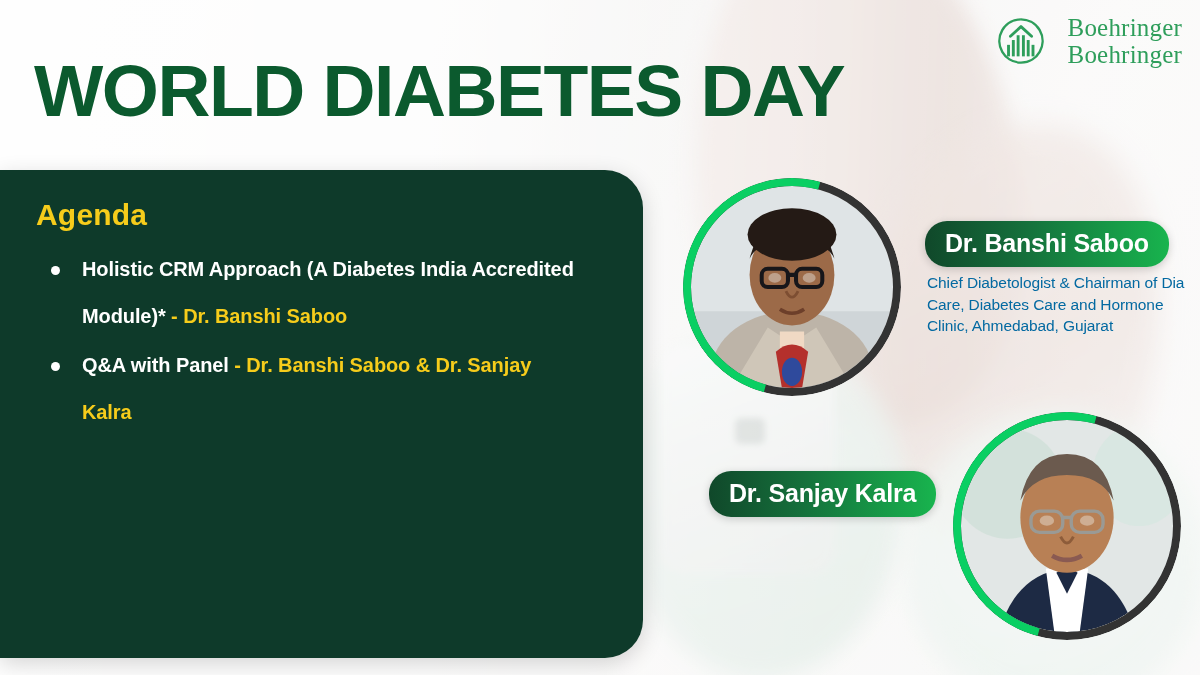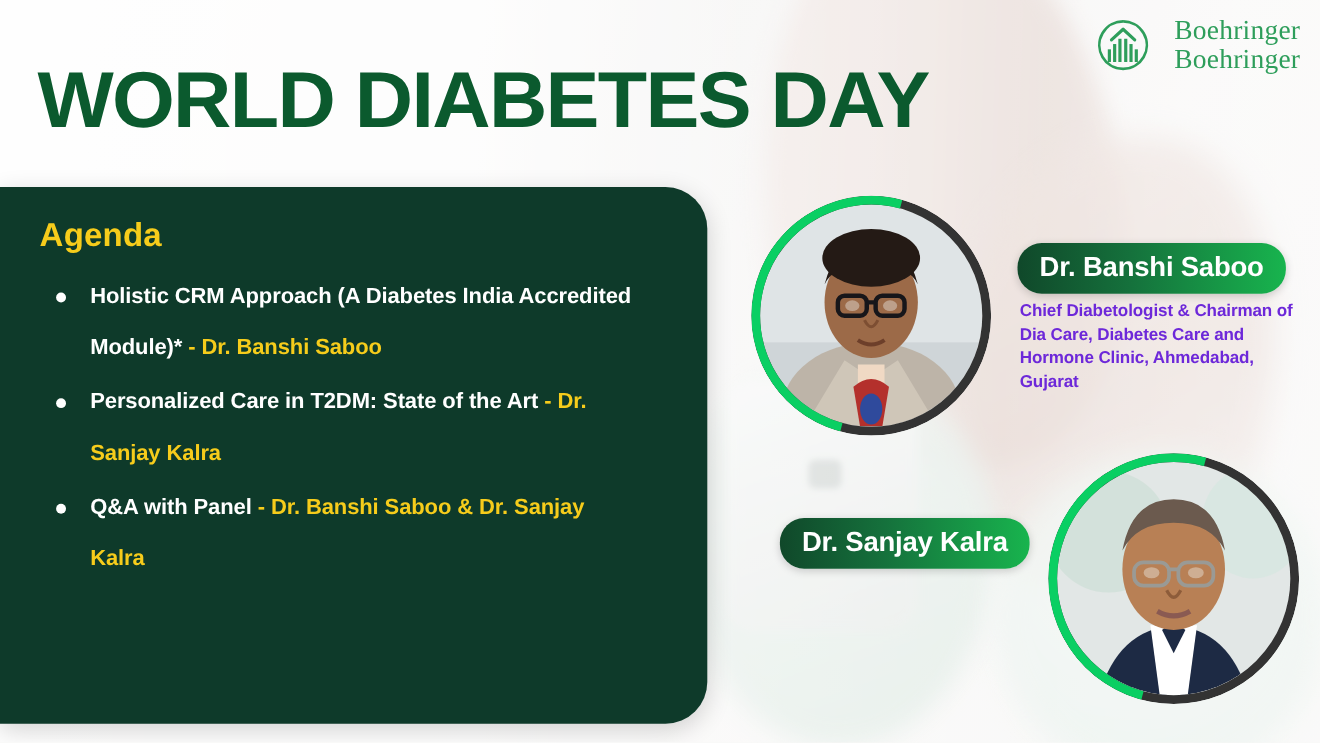--- a/index.html
+++ b/index.html
@@ -226,22 +226,22 @@
     line-height: 30px;
     font-weight: 700;
     letter-spacing: -.2px;
     white-space: nowrap;
     box-shadow: 0 2px 8px rgba(0,0,0,.18);
   }
   .bio {
     position: absolute;
     font-size: 15.5px;
     line-height: 21.5px;
-    font-weight: 700;
-    color: #6d28d9;
+    font-weight: 400;
+    color: #0369a1;
     letter-spacing: -.1px;
   }
   .bio-left  { text-align: left; }
   .bio-right { text-align: right; }
 </style>
 </head>
 <body>
 
 <div id="slide">
 
@@ -275,23 +275,20 @@
       <div>Boehringer</div>
       <div>Boehringer</div>
     </div>
   </div>
 
   <section class="agenda-panel">
     <h2 class="agenda-title">Agenda</h2>
     <ul class="agenda-list">
       <li class="agenda-item">
         <span>Holistic CRM Approach (A Diabetes India Accredited Module)*</span><span class="dash"> - </span><span class="speaker">Dr. Banshi Saboo</span>
-      </li>
-      <li class="agenda-item">
-        <span>Personalized Care in T2DM: State of the Art</span><span class="dash"> - </span><span class="speaker">Dr. Sanjay Kalra</span>
       </li>
       <li class="agenda-item">
         <span>Q&amp;A with Panel</span><span class="dash"> - </span><span class="speaker">Dr. Banshi Saboo &amp; Dr. Sanjay Kalra</span>
       </li>
     </ul>
   </section>
 
   <div class="doc-photo" style="left:683px; top:178px; width:218px; height:218px;">
     <div class="photo-inner" style="inset:8px;">
       <svg class="face-svg" viewBox="0 0 100 100" aria-hidden="true">

